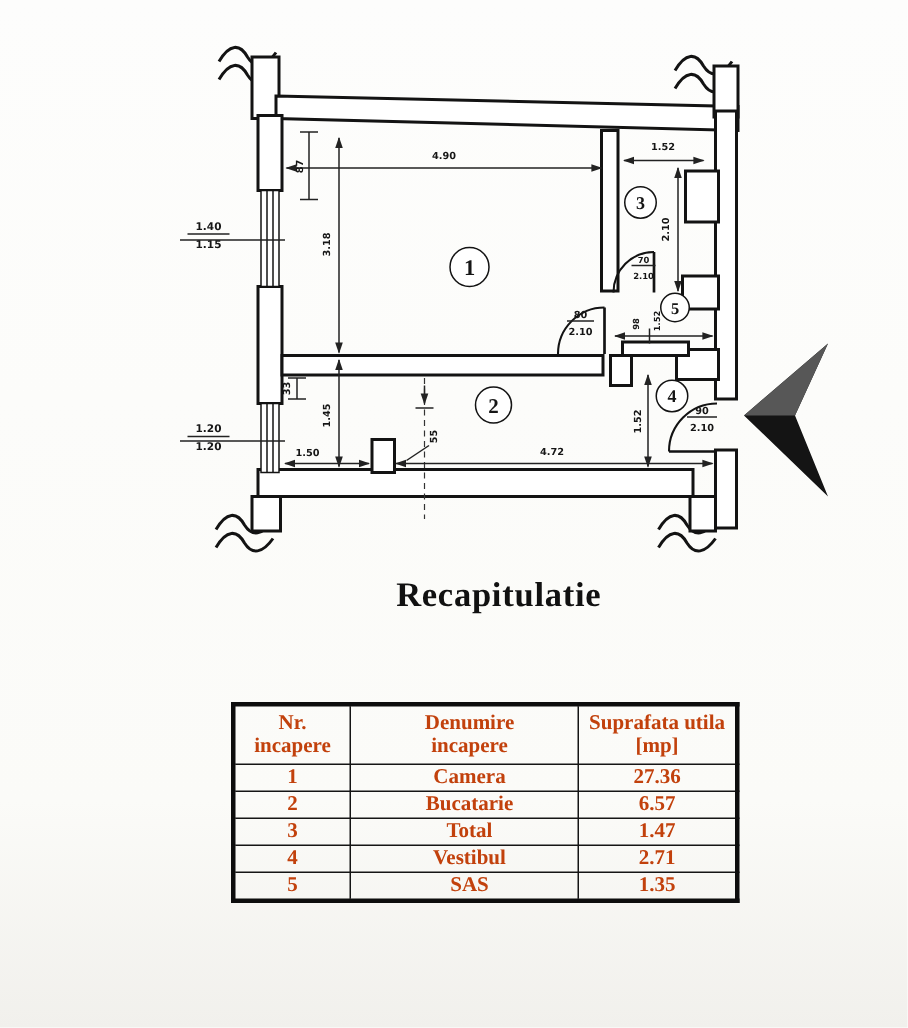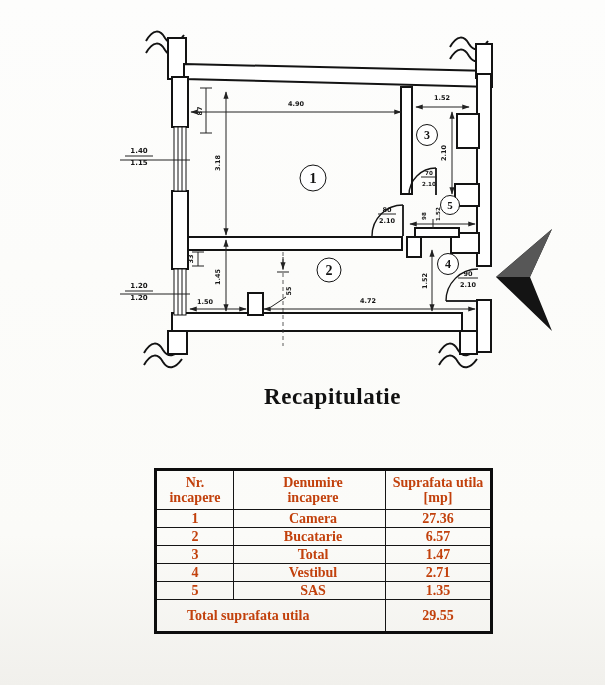--- a/index.html
+++ b/index.html
@@ -250,18 +250,14 @@
   <tr class="r">
     <td class="c">4</td>
     <td class="l">Vestibul</td>
     <td class="c">2.71</td>
   </tr>
   <tr class="r">
     <td class="c">5</td>
     <td class="l">SAS</td>
     <td class="c">1.35</td>
   </tr>
-  <tr class="tot1">
-    <td class="totlbl" colspan="2">Total suprafata utila</td>
-    <td class="c">29.55</td>
-  </tr>
 </tbody>
   </table>
 
 </body></html>

